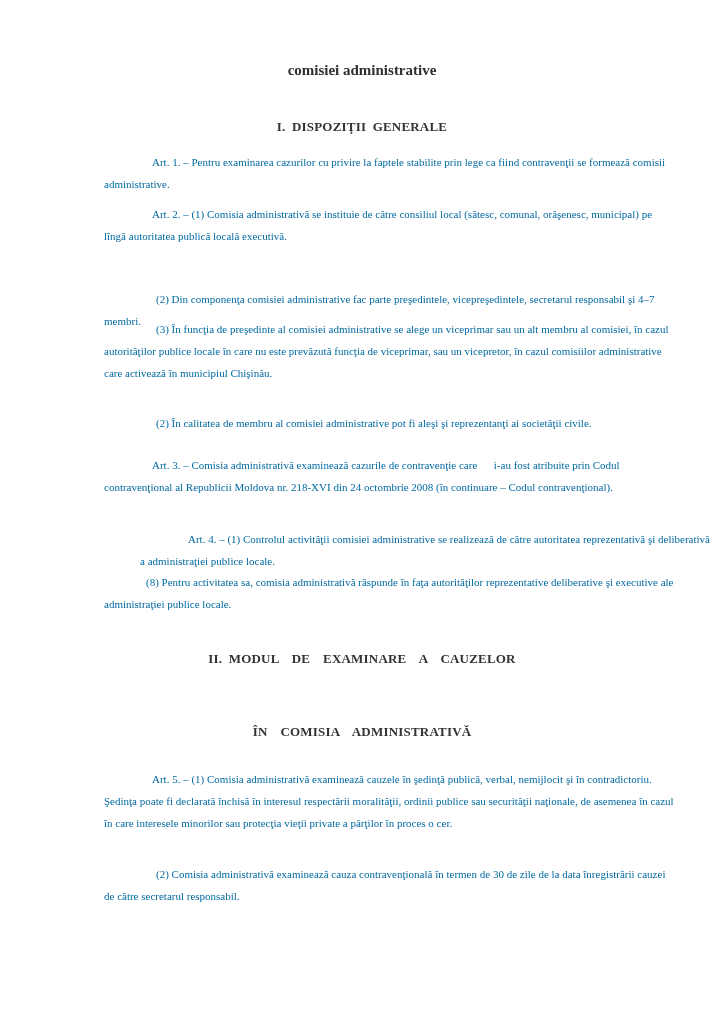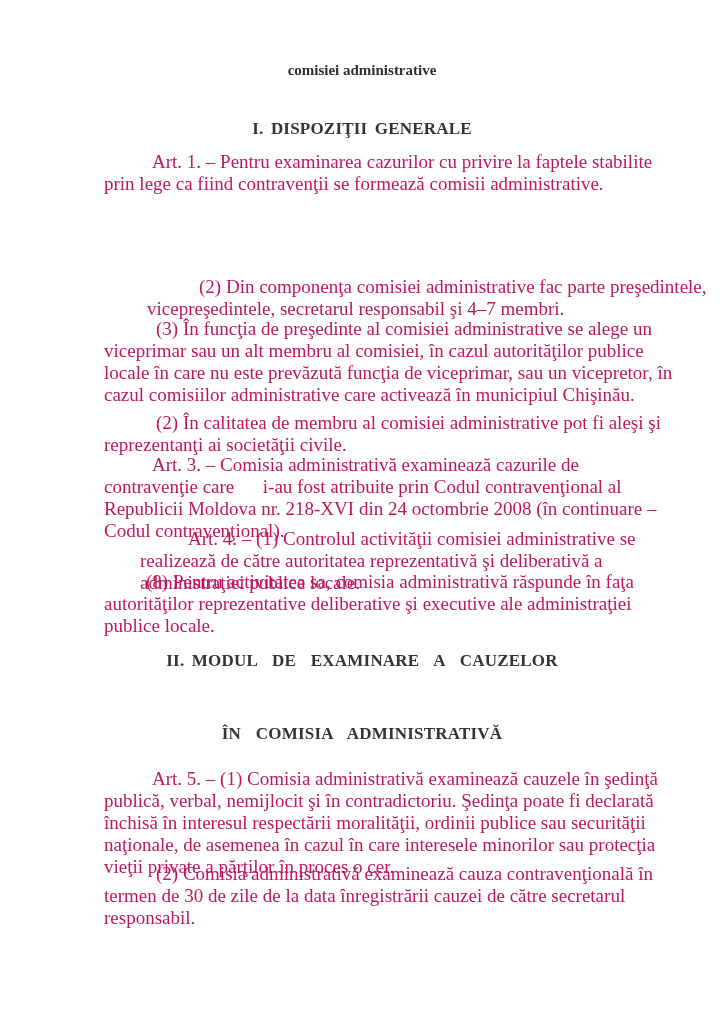--- a/index.html
+++ b/index.html
@@ -8,44 +8,45 @@
     font-family: "Liberation Serif", "DejaVu Serif", serif;
     color: #3a3a3a;
   }
   .page { position: absolute; left: 0; top: 0; width: 724px; height: 1024px; }
   .subtitle {
     position: absolute; left: 0; width: 724px; top: 62px;
     text-align: center; font-weight: bold; font-size: 15px; color: #2f2f2f;
   }
   .heading {
     position: absolute; left: 0; width: 724px; text-align: center;
-    font-weight: bold; font-size: 17px; color: #333;
+    font-weight: bold; font-size: 13px; color: #333;
     letter-spacing: 0.2px; word-spacing: 3px;
   }
   .para {
     position: absolute; left: 104px; width: 570px;
-    font-size: 19px; line-height: 22px; color: #be185d;
+    font-size: 11px; line-height: 22px; color: #0369a1;
   }
   .para .ind { display: inline-block; width: 48px; }
   .para .ind2 { display: inline-block; width: 52px; }
   .para .ind3 { display: inline-block; width: 42px; }
 </style>
 </head>
 <body>
 
 <div class="page">
 
   <div class="subtitle">comisiei administrative</div>
 
   <div class="heading" style="top:119px;">I. DISPOZIŢII GENERALE</div>
 
   <div class="para" style="top:151px;"><span class="ind"></span><span>Art. 1. – Pentru examinarea cazurilor cu privire la faptele stabilite prin lege ca fiind contravenţii se formează comisii administrative.</span></div>
 
+  <div class="para" style="top:203px;"><span class="ind"></span><span>Art. 2. – (1) Comisia administrativă se instituie de către consiliul local (sătesc, comunal, orăşenesc, municipal) pe lîngă autoritatea publică locală executivă.</span></div>
 
-  <div class="para" style="top:276px;margin-left:43px;"><span class="ind2"></span><span>(2) Din componenţa comisiei administrative fac parte preşedintele, vicepreşedintele, secretarul responsabil şi 4–7 membri.</span></div>
+  <div class="para" style="top:288px;"><span class="ind2"></span><span>(2) Din componenţa comisiei administrative fac parte preşedintele, vicepreşedintele, secretarul responsabil şi 4–7 membri.</span></div>
 
   <div class="para" style="top:318px;"><span class="ind2"></span><span>(3) În funcţia de preşedinte al comisiei administrative se alege un viceprimar sau un alt membru al comisiei, în cazul autorităţilor publice locale în care nu este prevăzută funcţia de viceprimar, sau un vicepretor, în cazul comisiilor administrative care activează în municipiul Chişinău.</span></div>
 
   <div class="para" style="top:412px;"><span class="ind2"></span><span>(2) În calitatea de membru al comisiei administrative pot fi aleşi şi reprezentanţi ai societăţii civile.</span></div>
 
   <div class="para" style="top:454px;"><span class="ind"></span><span style="white-space:pre-wrap;font-family:Liberation Serif, serif;">Art. 3. – Comisia administrativă examinează cazurile de contravenţie care      i-au fost atribuite prin Codul contravenţional al Republicii Moldova nr. 218-XVI din 24 octombrie 2008 (în continuare – Codul contravenţional).</span></div>
 
   <div class="para" style="top:528px;margin-left:36px;"><span class="ind"></span><span>Art. 4. – (1) Controlul activităţii comisiei administrative se realizează de către autoritatea reprezentativă şi deliberativă a administraţiei publice locale.</span></div>
 
   <div class="para" style="top:571px;"><span class="ind3"></span><span>(8) Pentru activitatea sa, comisia administrativă răspunde în faţa autorităţilor reprezentative deliberative şi executive ale administraţiei publice locale.</span></div>

